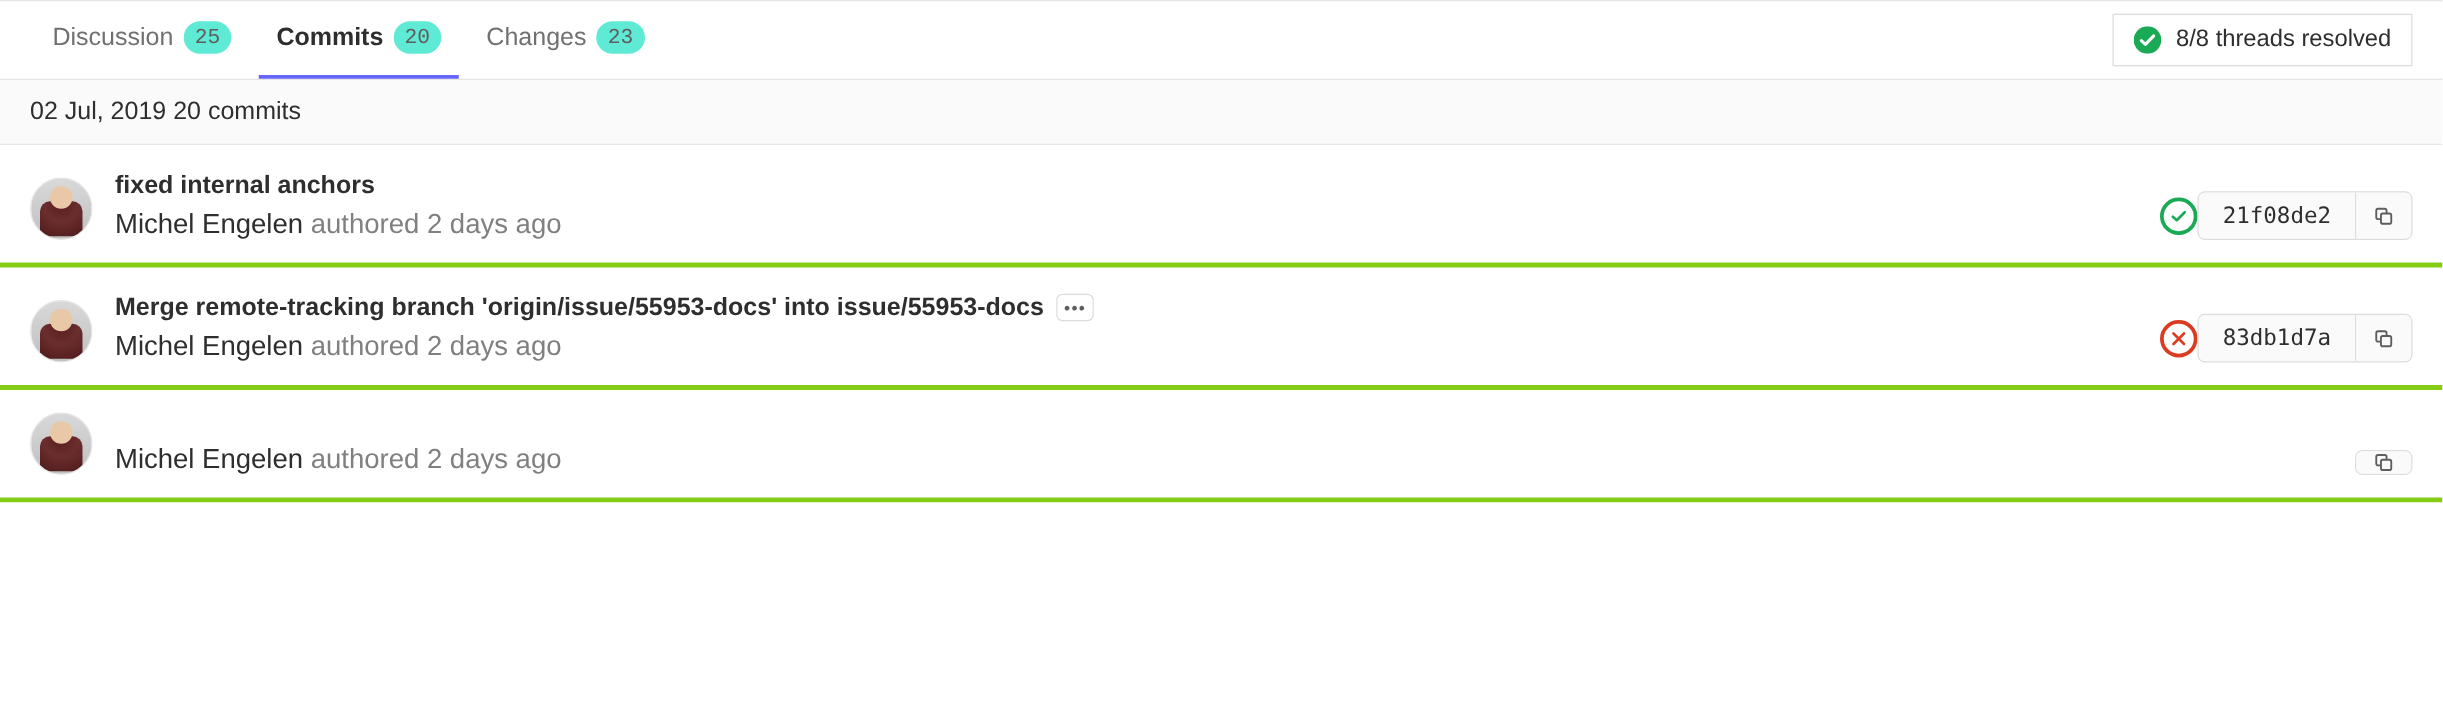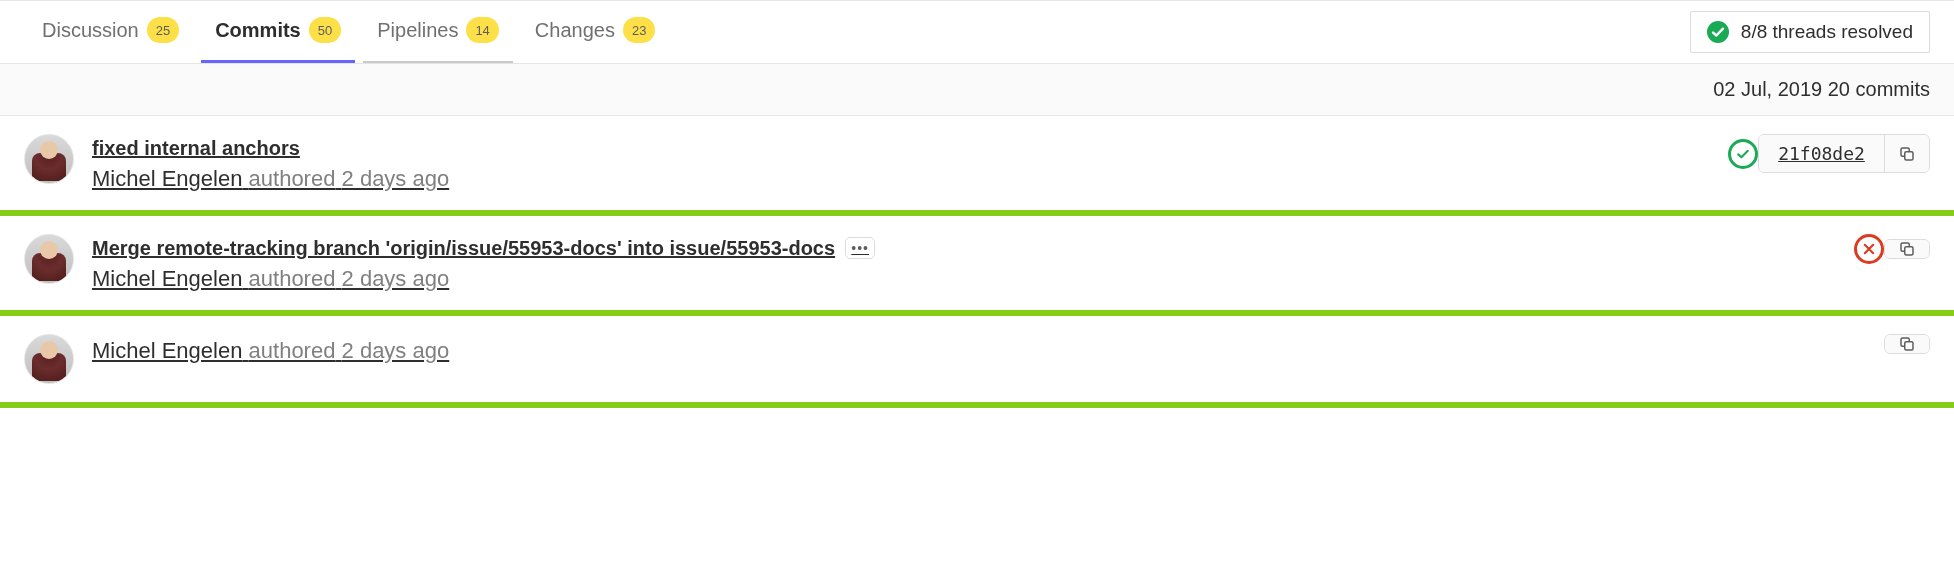--- a/index.html
+++ b/index.html
@@ -45,24 +45,25 @@
   }
   .badge {
     display: inline-flex;
     align-items: center;
     justify-content: center;
     min-width: 32px;
     height: 26px;
     padding: 0 9px;
     margin-left: 8px;
     border-radius: 13px;
-    background: #fde047;
+    background: #5eead4;
     color: #5e5e5e;
-    font-size: 13px;
+    font-size: 17px;
     font-weight: 400;
+    font-family: Liberation Mono, monospace;
   }
   .tab.active .badge { font-weight: 400; }
   .spacer { flex: 1; }
   .threads-pill {
     display: flex;
     align-items: center;
     border: 1px solid #dcdcde;
     border-radius: 1px;
     padding: 9px 16px;
     color: #2e2e2e;
@@ -74,28 +75,26 @@
     margin-right: 12px;
     display: flex; align-items: center; justify-content: center;
   }
   .date-header {
     background: #fafafa;
     border-top: 1px solid #e5e5e5;
     border-bottom: 1px solid #e5e5e5;
     padding: 14px 24px;
     color: #2e2e2e;
     font-size: 20px;
-    text-align: right;
   }
   .commit-row {
     display: flex;
-    align-items: flex-start;
+    align-items: flex-end;
     padding: 18px 24px;
-    border-bottom: 6px solid #84cc16;
-    text-decoration: underline;
+    border-bottom: 4px solid #84cc16;
   }
   .avatar {
     width: 50px; height: 50px;
     border-radius: 50%;
     background: linear-gradient(#d9d9d9, #bfbfbf);
     border: 1px solid #e5e5e5;
     flex-shrink: 0;
     position: relative;
     overflow: hidden;
   }
@@ -188,25 +187,21 @@
 <div class="top-border"></div>
 
 <div class="tabs-row">
   <div class="tabs">
     <div class="tab">
       <span class="label">Discussion</span>
       <span class="badge">25</span>
     </div>
     <div class="tab active">
       <span class="label">Commits</span>
-      <span class="badge">50</span>
-    </div>
-    <div class="tab secondary-underline">
-      <span class="label">Pipelines</span>
-      <span class="badge">14</span>
+      <span class="badge">20</span>
     </div>
     <div class="tab">
       <span class="label">Changes</span>
       <span class="badge">23</span>
     </div>
   </div>
   <div class="spacer"></div>
   <div class="threads-pill">
     <span class="check-circle-filled">
       <svg viewBox="0 0 20 20" width="22" height="22">
@@ -269,20 +264,21 @@
       </span>
     </div>
   </div>
   <div class="commit-actions">
     <div class="status-circle status-failed">
       <svg viewBox="0 0 20 20" width="14" height="14">
           <path d="M4 4 L16 16 M16 4 L4 16" stroke="#db3b21" stroke-width="3" fill="none" stroke-linecap="round"></path>
         </svg>
     </div>
     <div class="sha-group">
+      <div class="sha-text">83db1d7a</div>
       <div class="copy-btn">
         <svg viewBox="0 0 24 24" width="18" height="18">
             <rect x="4" y="4" width="11" height="11" rx="2" ry="2" fill="none" stroke="#5e5e5e" stroke-width="2"></rect>
             <rect x="9" y="9" width="11" height="11" rx="2" ry="2" fill="#fafafa" stroke="#5e5e5e" stroke-width="2"></rect>
           </svg>
       </div>
     </div>
   </div>
 </div>
 

